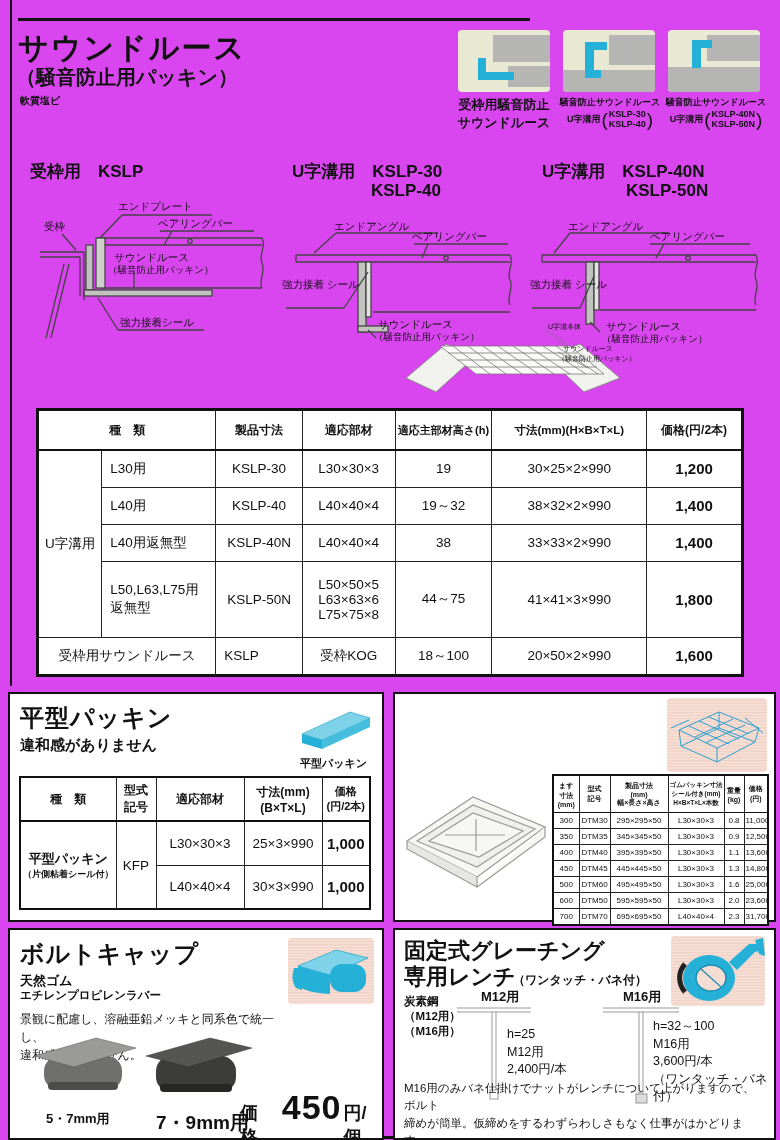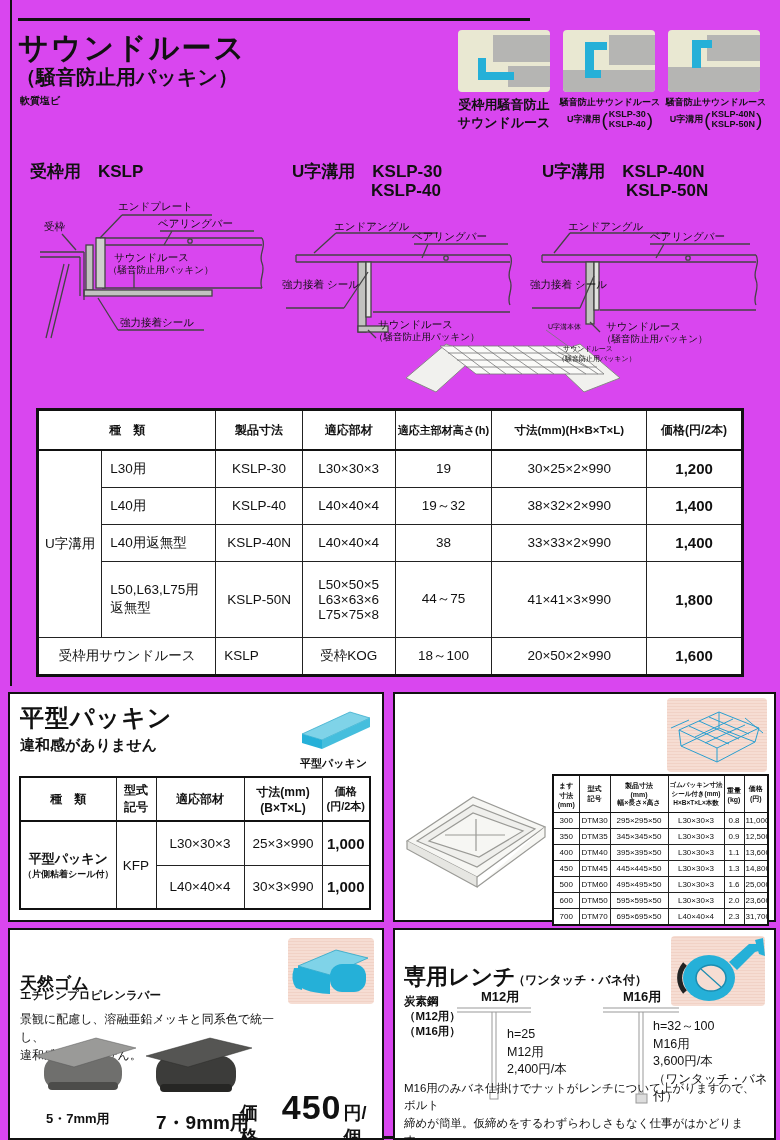--- a/index.html
+++ b/index.html
@@ -456,21 +456,22 @@
             <td>695×695×50</td>
             <td>L40×40×4</td>
             <td>2.3</td>
             <td>31,700</td>
           </tr>
       </tbody>
     </table>
   </div>
 
   <div class="box" style="left:8px;top:928px;width:372px;height:208px;">
-    <div class="abs smtext" style="left:10px;top:42px;font-size:17px;">天然ゴム</div>
+    <div class="abs boxtitle" style="left:10px;top:8px;">ボルトキャップ</div>
+    <div class="abs smtext" style="left:10px;top:42px;font-size:13px;">天然ゴム</div>
     <div class="abs smtext" style="left:10px;top:58px;font-size:11.5px;">エチレンプロピレンラバー</div>
     <div class="abs body-text preline" style="left:10px;top:80px;width:275px;">景観に配慮し、溶融亜鉛メッキと同系色で統一し、
 違和感がありません。</div>
     <div class="pinkbox" style="left:278px;top:8px;width:86px;height:66px;">
       <svg width="86" height="66" viewBox="0 0 86 66">
         <polygon points="10,28 48,12 80,20 42,37" fill="#7fd3e8" stroke="#2aa6c8" stroke-width="0.8"></polygon>
         <path d="M10,28 L42,37 L42,56 Q10,54 10,44 Z" fill="#25b0d8"></path>
         <rect x="42" y="26" width="36" height="28" rx="12" fill="#25b0d8"></rect>
         <path d="M6,30 Q2,42 8,50 L14,52 L14,30 Z" fill="#25b0d8"></path>
       </svg>
@@ -490,20 +491,21 @@
     <div class="abs b" style="left:36px;top:180px;font-size:13px;">5・7mm用</div>
     <div class="abs b" style="left:146px;top:180px;font-size:19px;">7・9mm用</div>
     <div class="abs" style="left:230px;top:158px;display:flex;align-items:baseline;gap:8px;">
       <span class="price-mid">価格</span>
       <span class="price-big">450</span>
       <span class="price-mid" style="margin-left:-6px;">円/個</span>
     </div>
   </div>
 
   <div class="box" style="left:393px;top:928px;width:379px;height:208px;">
+    <div class="abs" style="left:9px;top:6px;font-size:22px;font-weight:bold;">固定式グレーチング</div>
     <div class="abs" style="left:9px;top:32px;font-size:22px;font-weight:bold;">専用レンチ</div>
     <div class="abs b" style="left:118px;top:42px;font-size:12px;">（ワンタッチ・バネ付）</div>
     <div class="pinkbox" style="left:276px;top:6px;width:94px;height:70px;">
       <svg width="94" height="70" viewBox="0 0 94 70">
         <polygon points="58,26 78,8 88,8 92,14 84,16 66,34" fill="#25b0d8"></polygon>
         <polygon points="84,4 92,2 94,20 88,18" fill="#25b0d8"></polygon>
         <ellipse cx="38" cy="42" rx="26" ry="23" fill="#25b0d8"></ellipse>
         <ellipse cx="40" cy="42" rx="15" ry="13" fill="#f6ddd3" stroke="#1b8cb0" stroke-width="1.5"></ellipse>
         <path d="M14,28 A26,23 0 0 0 14,56" fill="none" stroke="#222" stroke-width="5"></path>
         <line x1="30" y1="33" x2="50" y2="51" stroke="#1b8cb0" stroke-width="1.2"></line>

